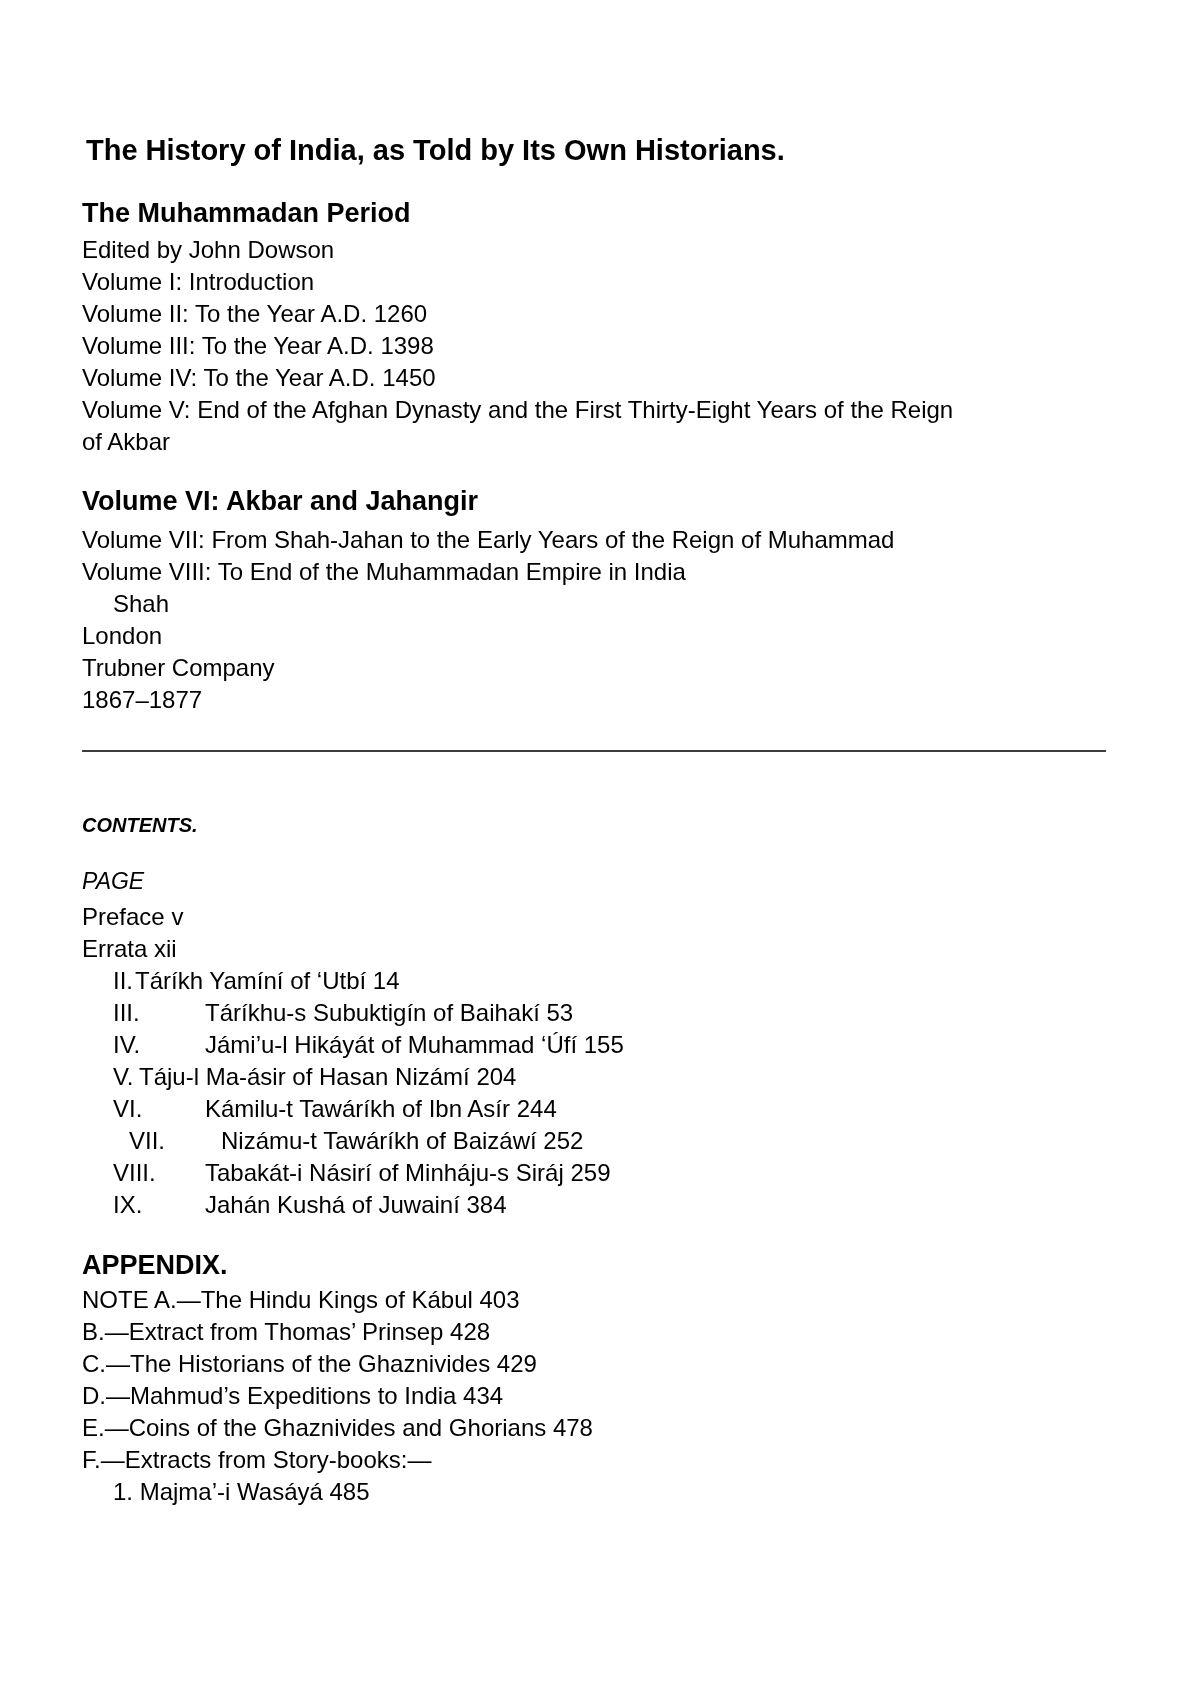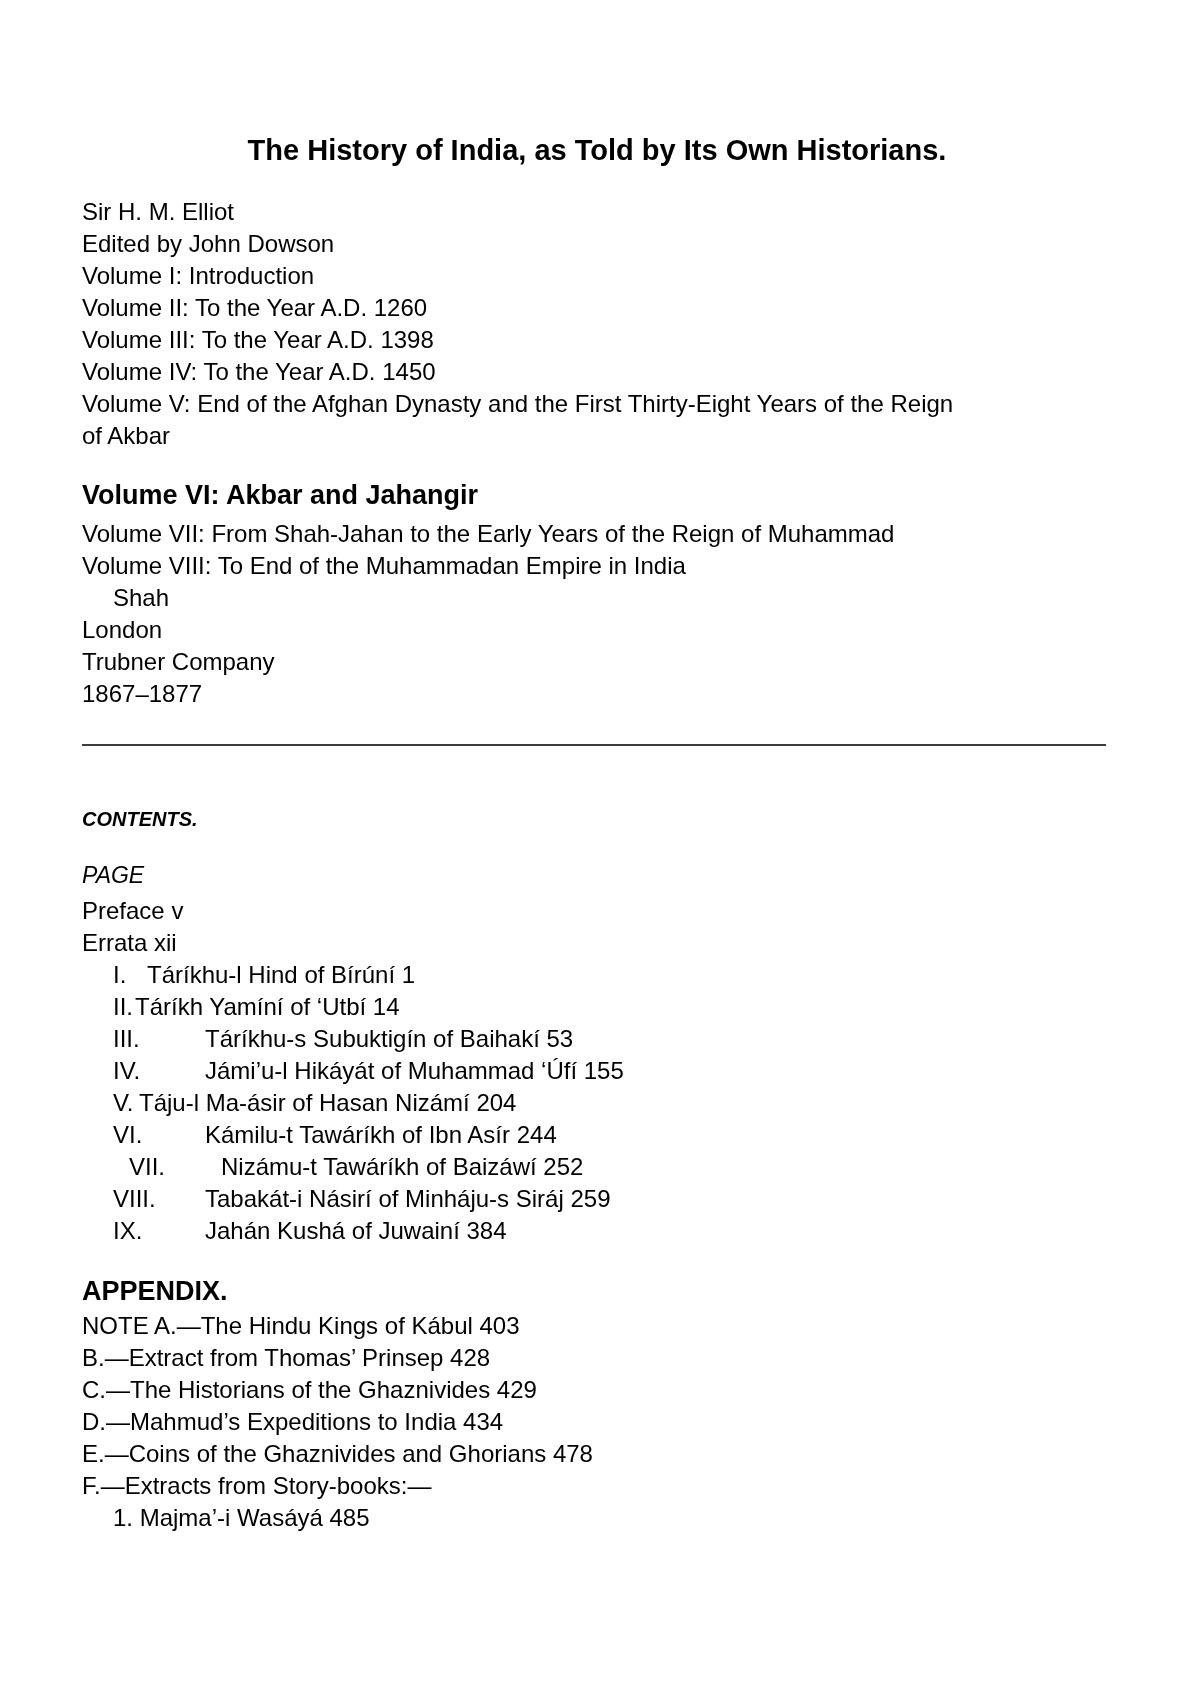--- a/index.html
+++ b/index.html
@@ -7,21 +7,20 @@
     width: 1190px; height: 1684px;
     background: #ffffff; color: #000000;
     font-family: "Liberation Sans", "DejaVu Sans", sans-serif;
     overflow: hidden;
   }
   .doc { padding: 132px 82px 0 82px; width: 1026px; }
   .line { font-size: 24px; line-height: 32px; }
   h1.book-title {
     font-size: 29px; line-height: 36px; font-weight: bold;
     margin: 0 0 28px 4px;
-    text-align: center;
   }
   h2 { font-weight: bold; }
   h2.sub    { font-size: 27px; line-height: 34px; margin: 0 0 4px 0; }
   h2.vol6   { font-size: 27px; line-height: 34px; margin: 26px 0 6px 0; }
   hr.divider {
     border: none; border-top: 2px solid #3d3d3d;
     margin: 34px 0 0 0; width: 1024px;
   }
   h2.contents {
     font-size: 20px; line-height: 36px; font-style: italic;
@@ -34,23 +33,23 @@
   h2.appendix { font-size: 27px; line-height: 34px; margin: 27px 0 2px 0; }
   .citem  { padding-left: 31px; }
   .indent { padding-left: 31px; }
   .num    { display: inline-block; white-space: pre; }
 </style>
 </head>
 <body>
 
 <div class="doc">
   <h1 class="book-title">The History of India, as Told by Its Own Historians.</h1>
+  <h2 class="sub">The Muhammadan Period</h2>
 
   <div id="front-lines">
-      <div class="line">Sir H. M. Elliot</div>
       <div class="line">Edited by John Dowson</div>
       <div class="line">Volume I: Introduction</div>
       <div class="line">Volume II: To the Year A.D. 1260</div>
       <div class="line">Volume III: To the Year A.D. 1398</div>
       <div class="line">Volume IV: To the Year A.D. 1450</div>
       <div class="line">Volume V: End of the Afghan Dynasty and the First Thirty-Eight Years of the Reign</div>
       <div class="line">of Akbar</div>
     </div>
 
   <h2 class="vol6">Volume VI: Akbar and Jahangir</h2>
@@ -65,21 +64,20 @@
     </div>
 
   <hr class="divider">
 
   <h2 class="contents">CONTENTS.</h2>
   <h3 class="pagelbl">PAGE</h3>
 
   <div id="contents-list">
       <div class="line">Preface v</div>
       <div class="line">Errata xii</div>
-      <div class="line citem"><span class="num" style="width: 34px;">I.</span><span>Táríkhu-l Hind of Bírúní 1</span></div>
       <div class="line citem"><span class="num" style="width: 22px;">II.</span><span>Táríkh Yamíní of ‘Utbí 14</span></div>
       <div class="line citem"><span class="num" style="width: 92px;">III.</span><span>Táríkhu-s Subuktigín of Baihakí 53</span></div>
       <div class="line citem"><span class="num" style="width: 92px;">IV.</span><span>Jámi’u-l Hikáyát of Muhammad ‘Úfí 155</span></div>
       <div class="line citem"><span class="num" style="width: 26px;">V.</span><span>Táju-l Ma-ásir of Hasan Nizámí 204</span></div>
       <div class="line citem"><span class="num" style="width: 92px;">VI.</span><span>Kámilu-t Tawáríkh of Ibn Asír 244</span></div>
       <div class="line citem"><span class="num" style="width: 92px; margin-left: 16px;">VII.</span><span>Nizámu-t Tawáríkh of Baizáwí 252</span></div>
       <div class="line citem"><span class="num" style="width: 92px;">VIII.</span><span>Tabakát-i Násirí of Minháju-s Siráj 259</span></div>
       <div class="line citem"><span class="num" style="width: 92px;">IX.</span><span>Jahán Kushá of Juwainí 384</span></div>
     </div>
 

